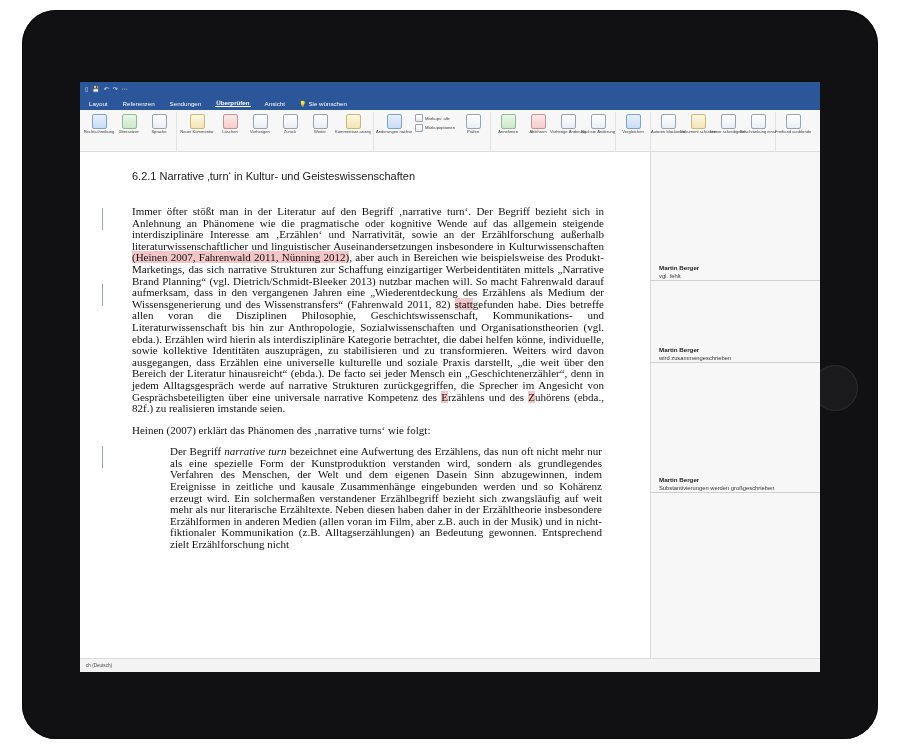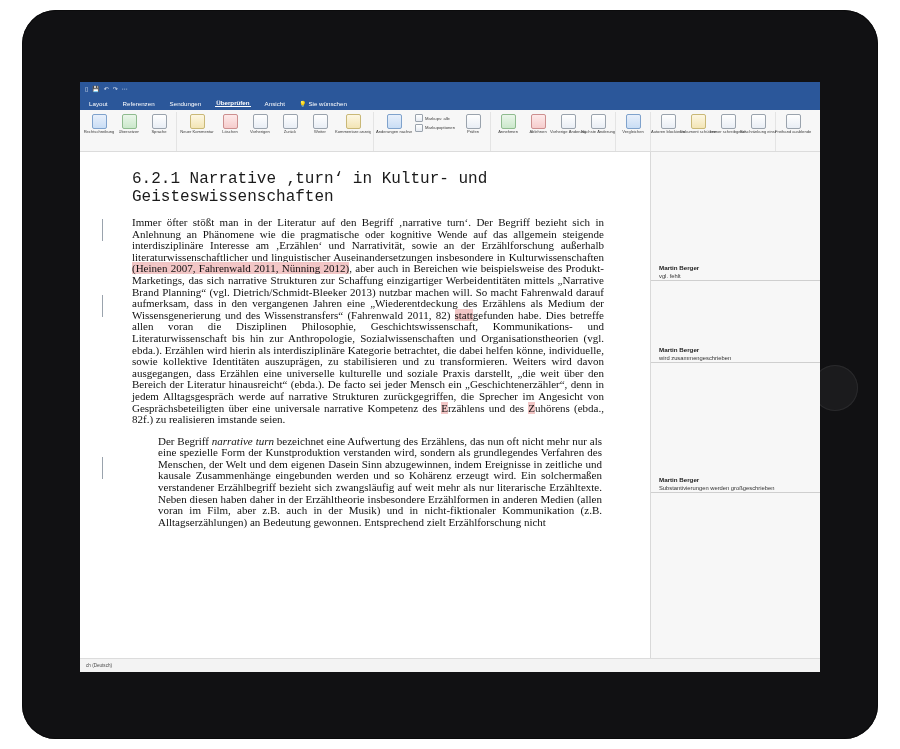--- a/index.html
+++ b/index.html
@@ -187,37 +187,37 @@
     box-sizing: border-box;
     overflow: hidden;
   }
   .ruler-left {
     position: absolute;
     left: 0; top: 0; bottom: 0;
     width: 6px;
     background: #ffffff;
   }
   .heading {
-    font-family: Liberation Mono, monospace;
-    font-size: 16px;
+    font-family: Liberation Sans, sans-serif;
+    font-size: 11px;
     color: #1a1a1a;
-    margin: 0 0 11px 0;
+    margin: 0 0 24px 0;
     position: relative;
   }
   .para {
     font-family: "Liberation Serif", serif;
     font-size: 11px;
     line-height: 11.6px;
     color: #111111;
     text-align: justify;
     margin: 0 0 10px 0;
     position: relative;
   }
   .para.quote {
-    margin-left: 26px;
+    margin-left: 38px;
     margin-right: 2px;
   }
   .para em { font-style: italic; }
   .hl-red {
     background: #f2c6c6;
     color: #111111;
   }
   .chgbar {
     position: absolute;
     left: -30px;
@@ -425,20 +425,21 @@
 
             <div class="heading">6.2.1 Narrative ‚turn‘ in Kultur- und Geisteswissenschaften</div>
 
             <div class="para">
               <span class="chgbar" style="top:2px;height:22px;"></span>
               <span class="chgbar" style="top:78px;height:22px;"></span>
               <span class="chgbar" style="top:240px;height:22px;"></span>
               <span>Immer öfter stößt man in der Literatur auf den Begriff ‚narrative turn‘. Der Begriff bezieht sich in Anlehnung an Phänomene wie die pragmatische oder kognitive Wende auf das allgemein steigende interdisziplinäre Interesse am ‚Erzählen‘ und Narrativität, sowie an der Erzählforschung außerhalb literaturwissenschaftlicher und linguistischer Auseinandersetzungen insbesondere in Kulturwissenschaften </span><span class="hl-red">(Heinen 2007, Fahrenwald 2011, Nünning 2012)</span><span>, aber auch in Bereichen wie beispielsweise des Produkt-Marketings, das sich narrative Strukturen zur Schaffung einzigartiger Werbeidentitäten mittels „Narrative Brand Planning“ (vgl. Dietrich/Schmidt-Bleeker 2013) nutzbar machen will. So macht Fahrenwald darauf aufmerksam, dass in den vergangenen Jahren eine „Wiederentdeckung des Erzählens als Medium der Wissensgenerierung und des Wissenstransfers“ (Fahrenwald 2011, 82) </span><span class="hl-red">statt</span><span>gefunden habe. Dies betreffe allen voran die Disziplinen Philosophie, Geschichtswissenschaft, Kommunikations- und Literaturwissenschaft bis hin zur Anthropologie, Sozialwissenschaften und Organisationstheorien (vgl. ebda.). Erzählen wird hierin als interdisziplinäre Kategorie betrachtet, die dabei helfen könne, individuelle, sowie kollektive Identitäten auszuprägen, zu stabilisieren und zu transformieren. Weiters wird davon ausgegangen, dass Erzählen eine universelle kulturelle und soziale Praxis darstellt, „die weit über den Bereich der Literatur hinausreicht“ (ebda.). De facto sei jeder Mensch ein „Geschichtenerzähler“, denn in jedem Alltagsgespräch werde auf narrative Strukturen zurückgegriffen, die Sprecher im Angesicht von Gesprächsbeteiligten über eine universale narrative Kompetenz des </span><span class="hl-red">E</span><span>rzählens und des </span><span class="hl-red">Z</span><span>uhörens (ebda., 82f.) zu realisieren imstande seien.</span>
             </div>
 
+            <div class="para">Heinen (2007) erklärt das Phänomen des ‚narrative turns‘ wie folgt:</div>
 
             <div class="para quote">
               <span>Der Begriff </span><em>narrative turn</em><span> bezeichnet eine Aufwertung des Erzählens, das nun oft nicht mehr nur als eine spezielle Form der Kunstproduktion verstanden wird, sondern als grundlegendes Verfahren des Menschen, der Welt und dem eigenen Dasein Sinn abzugewinnen, indem Ereignisse in zeitliche und kausale Zusammenhänge eingebunden werden und so Kohärenz erzeugt wird. Ein solchermaßen verstandener Erzählbegriff bezieht sich zwangsläufig auf weit mehr als nur literarische Erzähltexte. Neben diesen haben daher in der Erzähltheorie insbesondere Erzählformen in anderen Medien (allen voran im Film, aber z.B. auch in der Musik) und in nicht-fiktionaler Kommunikation (z.B. Alltagserzählungen) an Bedeutung gewonnen. Entsprechend zielt Erzählforschung nicht</span>
             </div>
           </div>
 
           <div class="comments">
             <div class="anchor-line" style="left:0;right:0;top:128px;"></div>
             <div class="anchor-line" style="left:0;right:0;top:210px;"></div>
             <div class="anchor-line" style="left:0;right:0;top:340px;"></div>

